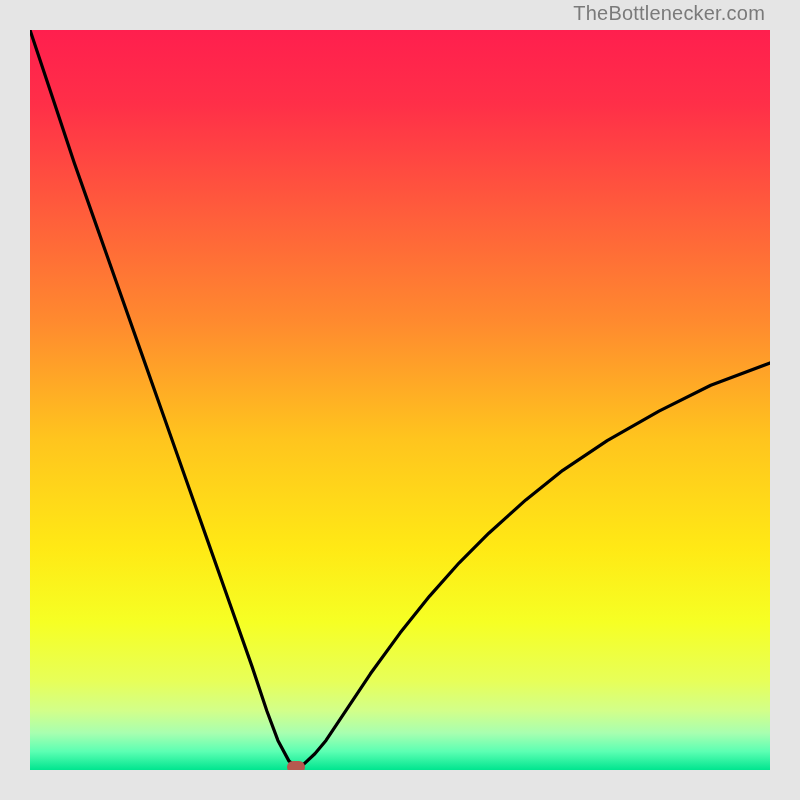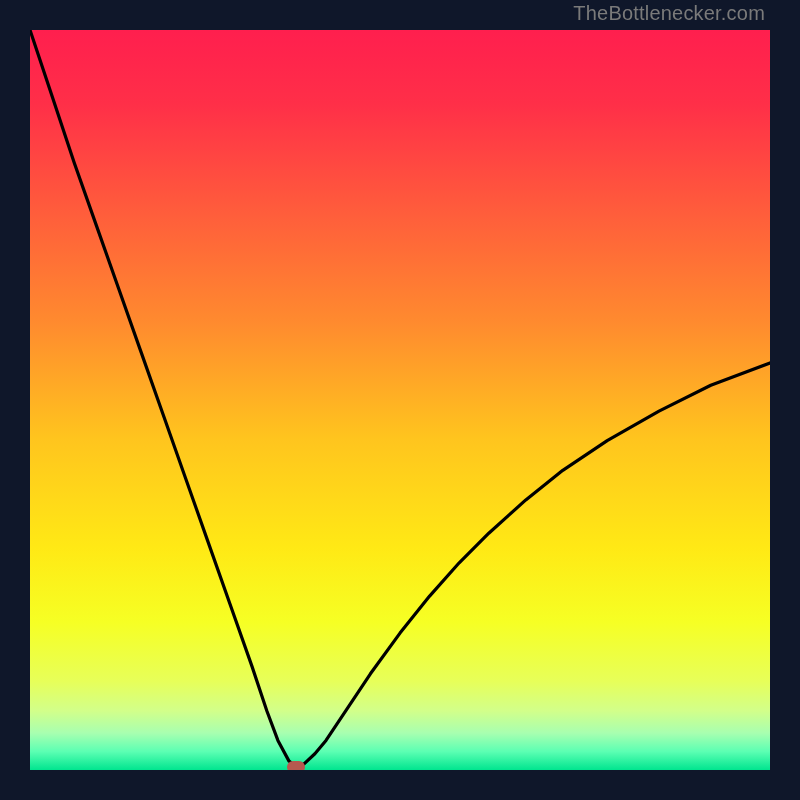--- a/index.html
+++ b/index.html
@@ -10,21 +10,21 @@
     background: #000;
     overflow: hidden;
     font-family: Arial, Helvetica, sans-serif;
   }
   .frame {
     position: absolute;
     left: 0;
     top: 0;
     width: 800px;
     height: 800px;
-    background: #0f172a;
+    background: #e5e5e5;
   }
   .plot {
     position: absolute;
     left: 30px;
     top: 30px;
     width: 740px;
     height: 740px;
     overflow: hidden;
   }
   .gradient {

